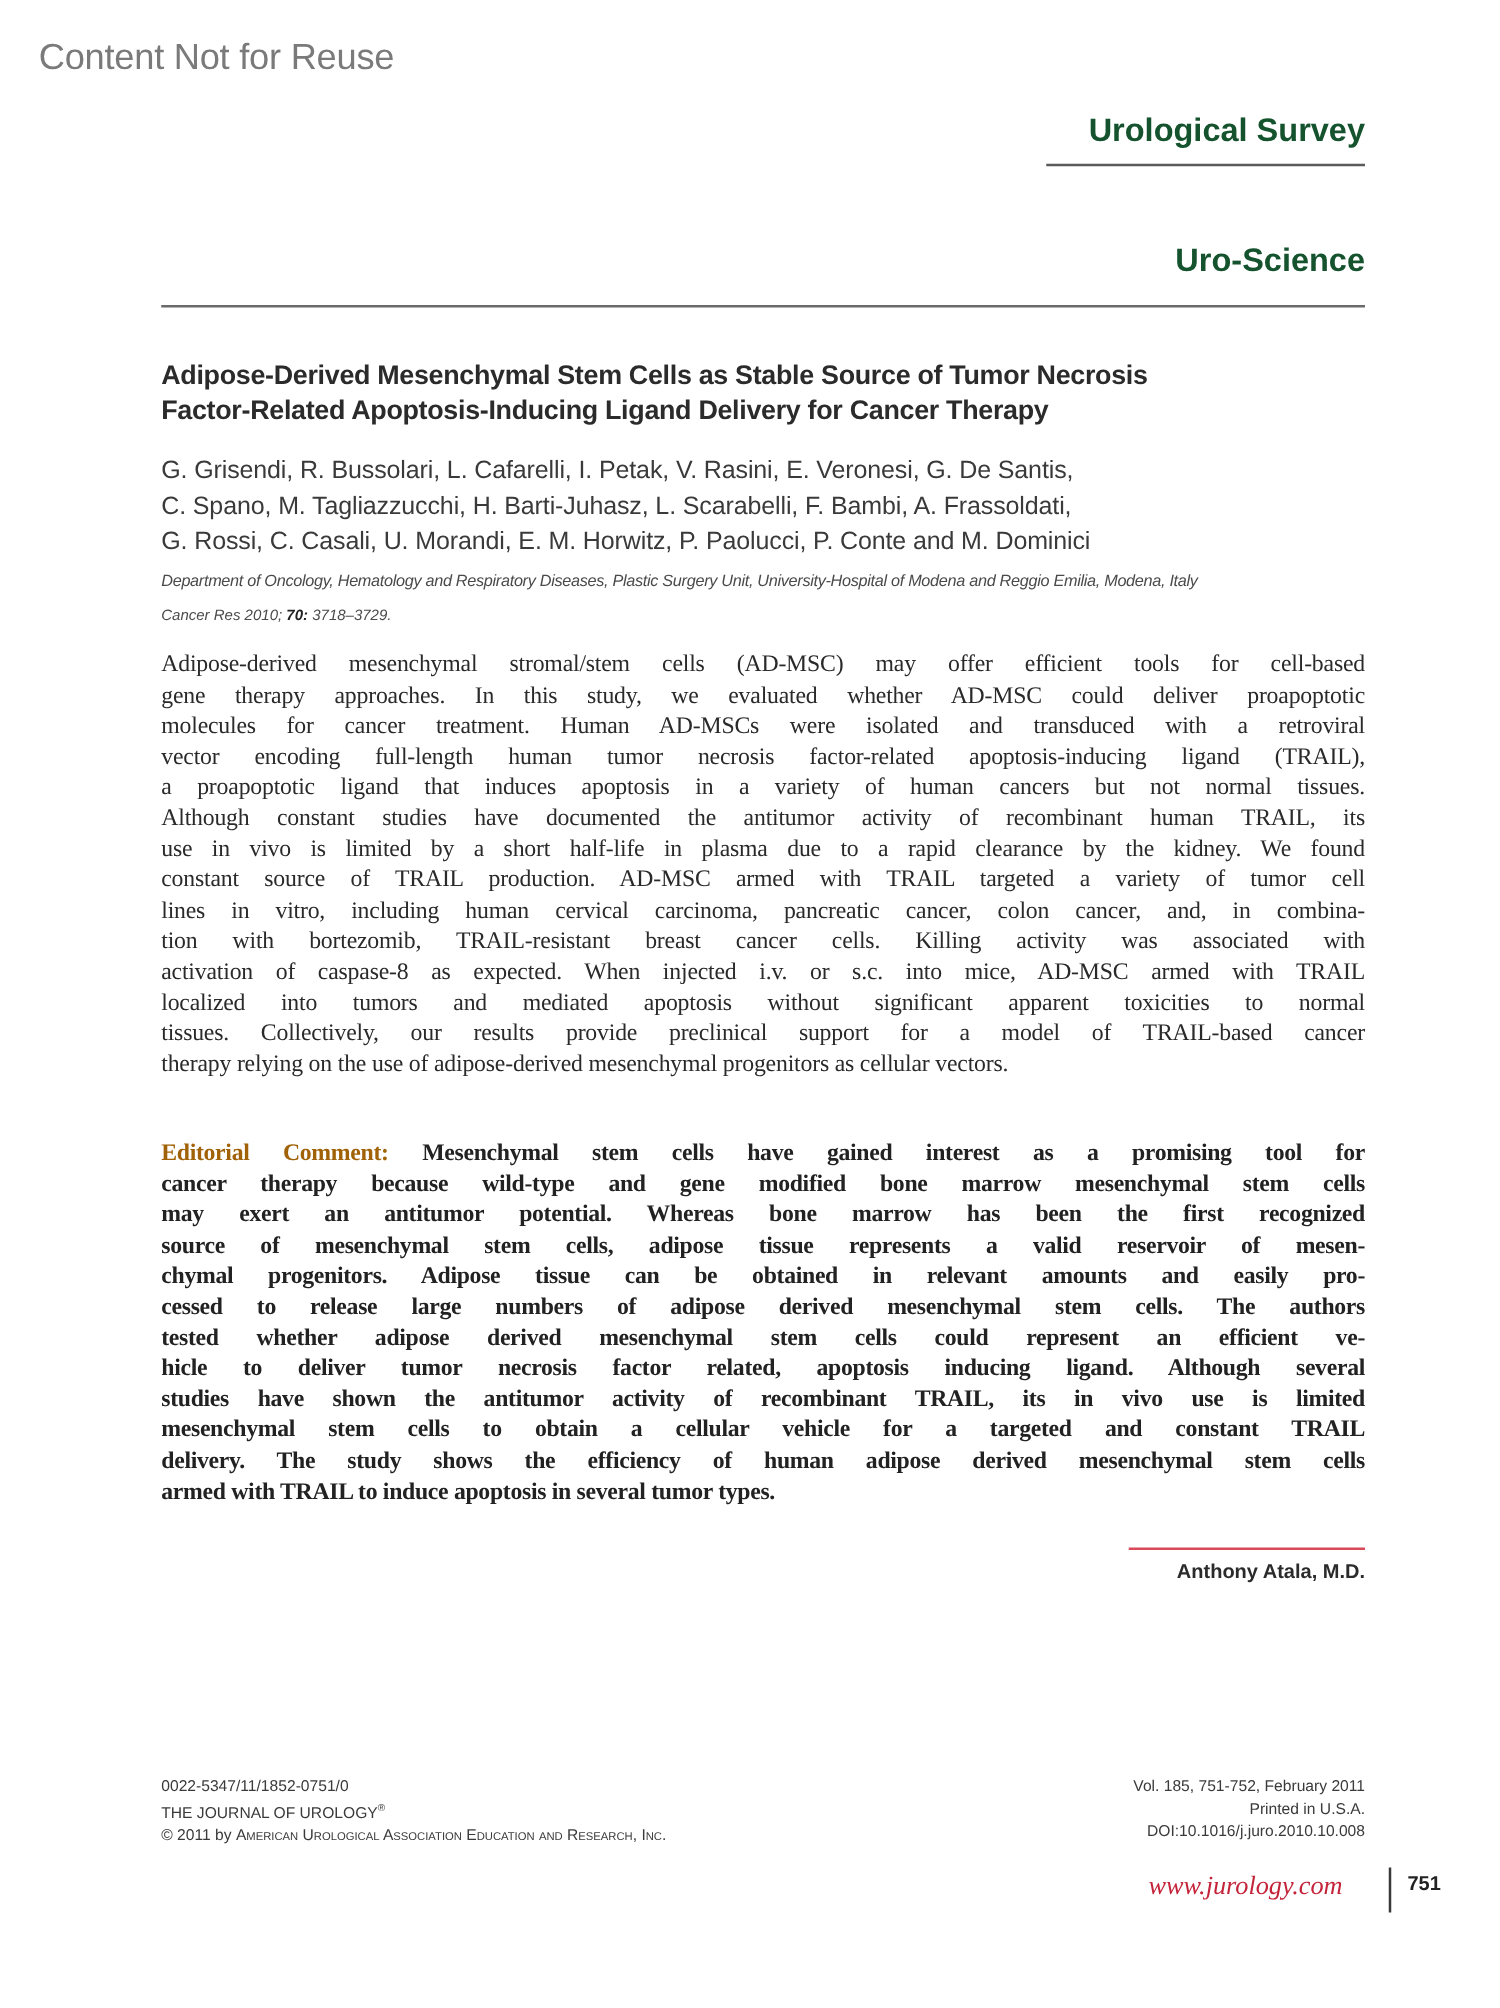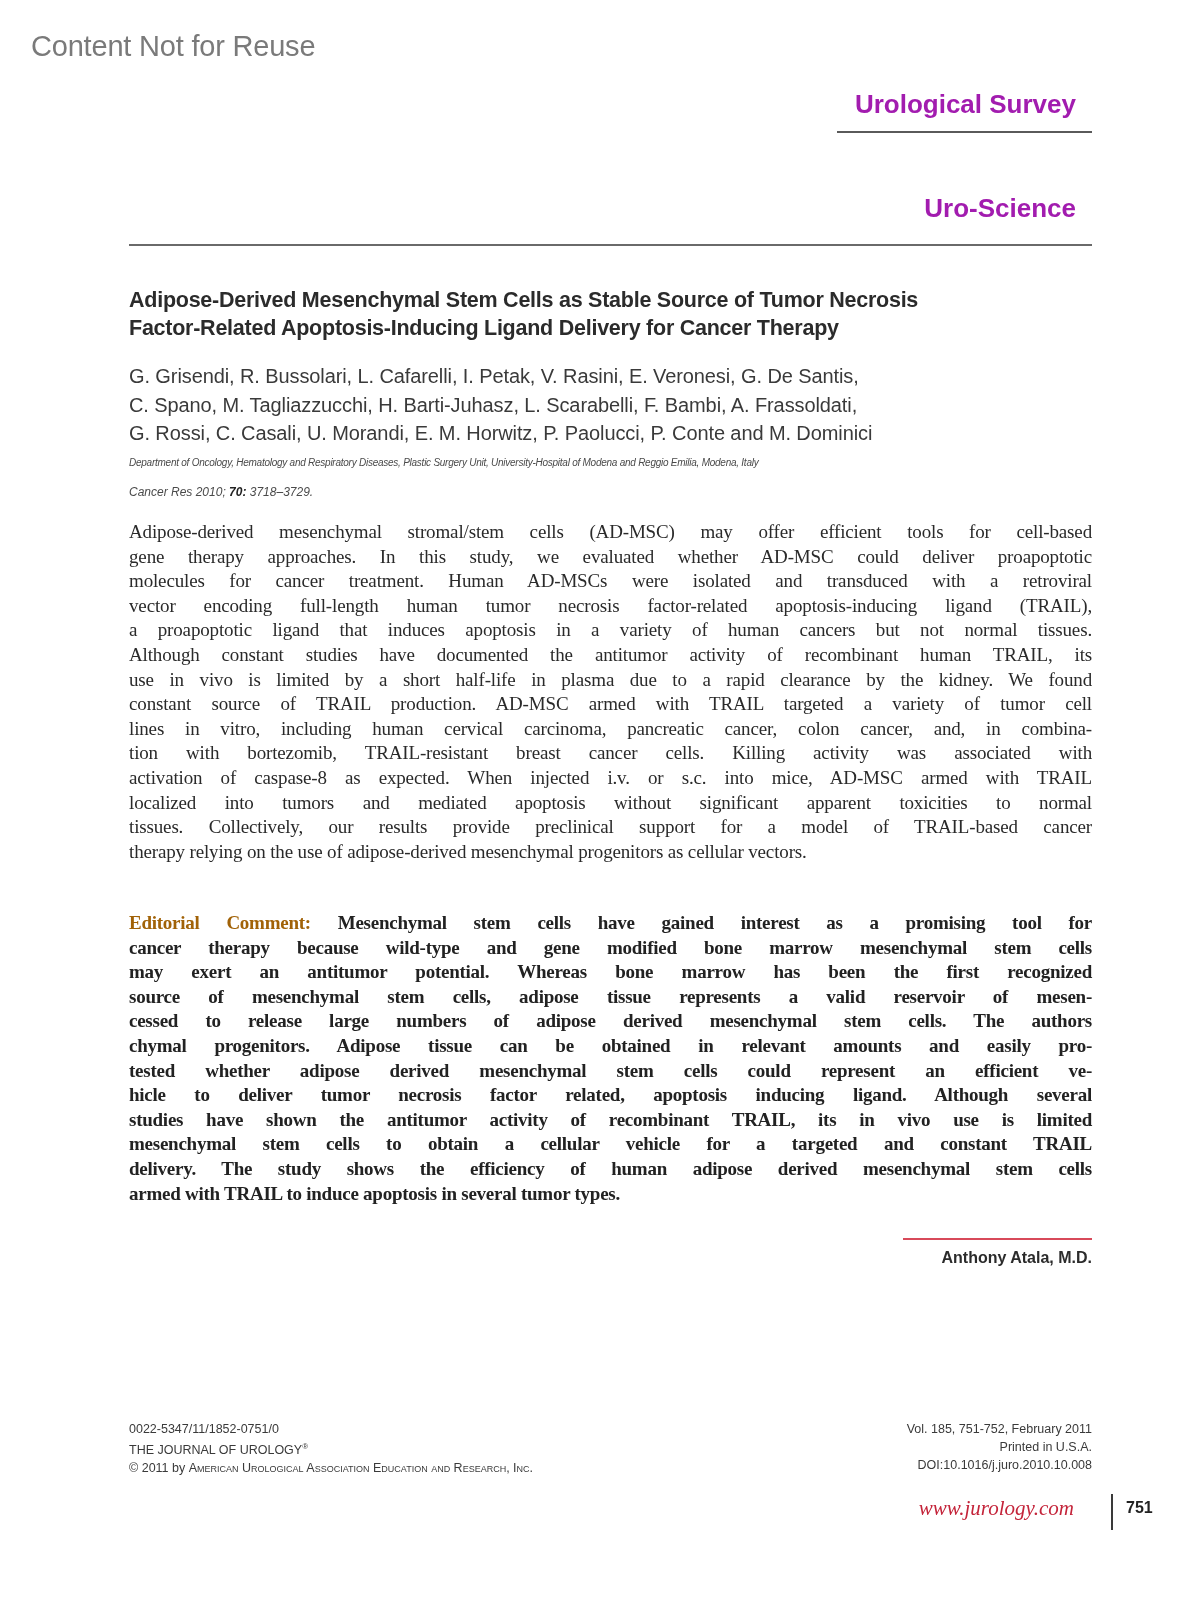--- a/index.html
+++ b/index.html
@@ -3,22 +3,22 @@
   <meta charset="utf-8">
   <style>
     html, body { margin: 0; padding: 0; background: #ffffff; }
     body { width: 1200px; height: 1606px; position: relative; overflow: hidden; color: #231f20; }
     .watermark {
       position: absolute; left: 31px; top: 30px;
       font-family: "Liberation Sans", sans-serif; font-size: 29px; color: #7a7a7a;
       letter-spacing: -0.2px;
     }
     .section-title {
-      position: absolute; right: 124px;
-      font-family: "Liberation Sans", sans-serif; font-weight: bold; font-size: 26px; color: #a21caf;
+      position: absolute; right: 108px;
+      font-family: "Liberation Sans", sans-serif; font-weight: bold; font-size: 26px; color: #14532d;
       text-align: left; white-space: nowrap;
     }
     .survey { top: 89px; }
     .survey-rule { position: absolute; left: 837px; width: 255px; top: 131px; height: 2px; background: #5a5a5a; }
     .uroscience { top: 193px; }
     .main-rule { position: absolute; left: 129px; width: 963px; top: 244px; height: 2px; background: #6a6a6a; }
 
     .article-title {
       position: absolute; left: 129px; top: 286px; width: 970px;
       font-family: "Liberation Sans", sans-serif; font-weight: bold; font-size: 21.5px; line-height: 28px; color: #2b2b2b;
@@ -26,21 +26,21 @@
     }
     .article-title div { white-space: nowrap; }
     .authors {
       position: absolute; left: 129px; top: 362px; width: 970px;
       font-family: "Liberation Sans", sans-serif; font-size: 20px; line-height: 28.5px; color: #3a3a3a;
       letter-spacing: -0.1px;
     }
     .authors div { white-space: nowrap; }
     .affiliation {
       position: absolute; left: 129px; top: 457px;
-      font-family: "Liberation Sans", sans-serif; font-style: italic; font-size: 10px; color: #4a4a4a;
+      font-family: "Liberation Sans", sans-serif; font-style: italic; font-size: 13px; color: #4a4a4a;
       white-space: nowrap; letter-spacing: -0.25px;
     }
     .citation {
       position: absolute; left: 129px; top: 485px;
       font-family: "Liberation Sans", sans-serif; font-style: italic; font-size: 12px; color: #4a4a4a;
       white-space: nowrap;
     }
     .citation b { font-weight: bold; color: #222; }
 
     .abstract {
@@ -132,22 +132,22 @@
   <span class="jline">localized into tumors and mediated apoptosis without significant apparent toxicities to normal</span>
   <span class="jline">tissues. Collectively, our results provide preclinical support for a model of TRAIL-based cancer</span>
   <span class="jline last">therapy relying on the use of adipose-derived mesenchymal progenitors as cellular vectors.</span>
 </div>
 
 <div class="editorial">
   <span class="jline"><span class="editorial-label">Editorial Comment:</span><span> Mesenchymal stem cells have gained interest as a promising tool for</span></span>
   <span class="jline">cancer therapy because wild-type and gene modified bone marrow mesenchymal stem cells</span>
   <span class="jline">may exert an antitumor potential. Whereas bone marrow has been the first recognized</span>
   <span class="jline">source of mesenchymal stem cells, adipose tissue represents a valid reservoir of mesen-</span>
+  <span class="jline">chymal progenitors. Adipose tissue can be obtained in relevant amounts and easily pro-</span>
   <span class="jline">cessed to release large numbers of adipose derived mesenchymal stem cells. The authors</span>
-  <span class="jline">chymal progenitors. Adipose tissue can be obtained in relevant amounts and easily pro-</span>
   <span class="jline">tested whether adipose derived mesenchymal stem cells could represent an efficient ve-</span>
   <span class="jline">hicle to deliver tumor necrosis factor related, apoptosis inducing ligand. Although several</span>
   <span class="jline">studies have shown the antitumor activity of recombinant TRAIL, its in vivo use is limited</span>
   <span class="jline">mesenchymal stem cells to obtain a cellular vehicle for a targeted and constant TRAIL</span>
   <span class="jline">delivery. The study shows the efficiency of human adipose derived mesenchymal stem cells</span>
   <span class="jline last">armed with TRAIL to induce apoptosis in several tumor types.</span>
 </div>
 
 <div class="sig-rule"></div>
 <div class="signature">Anthony Atala, M.D.</div>

